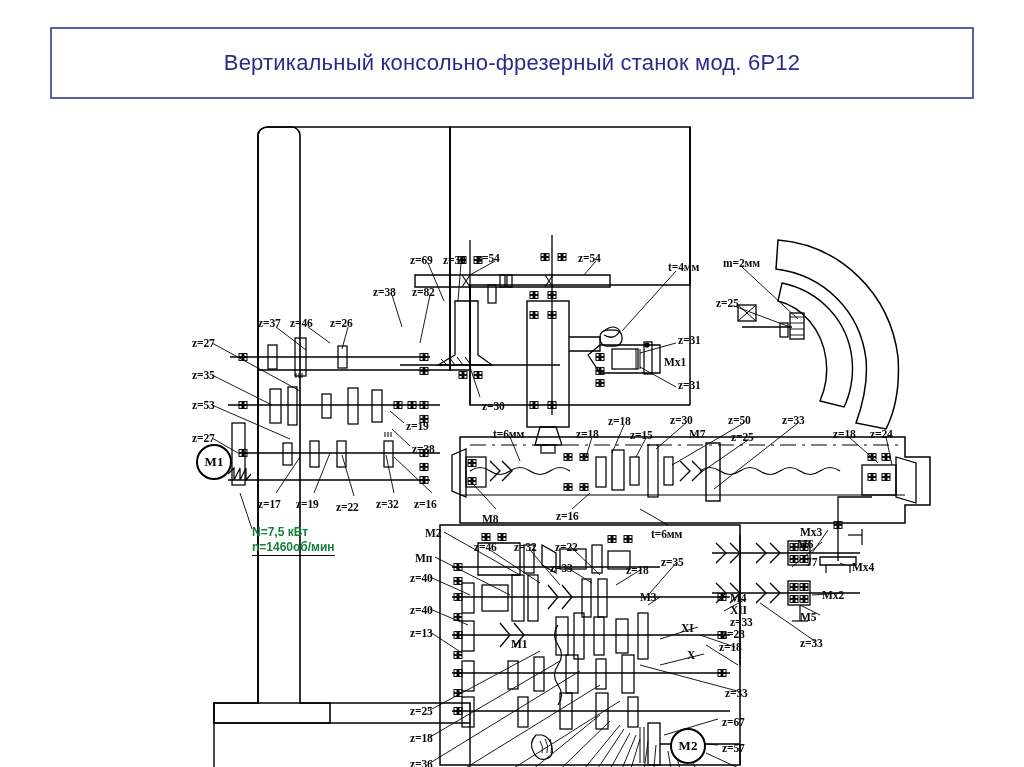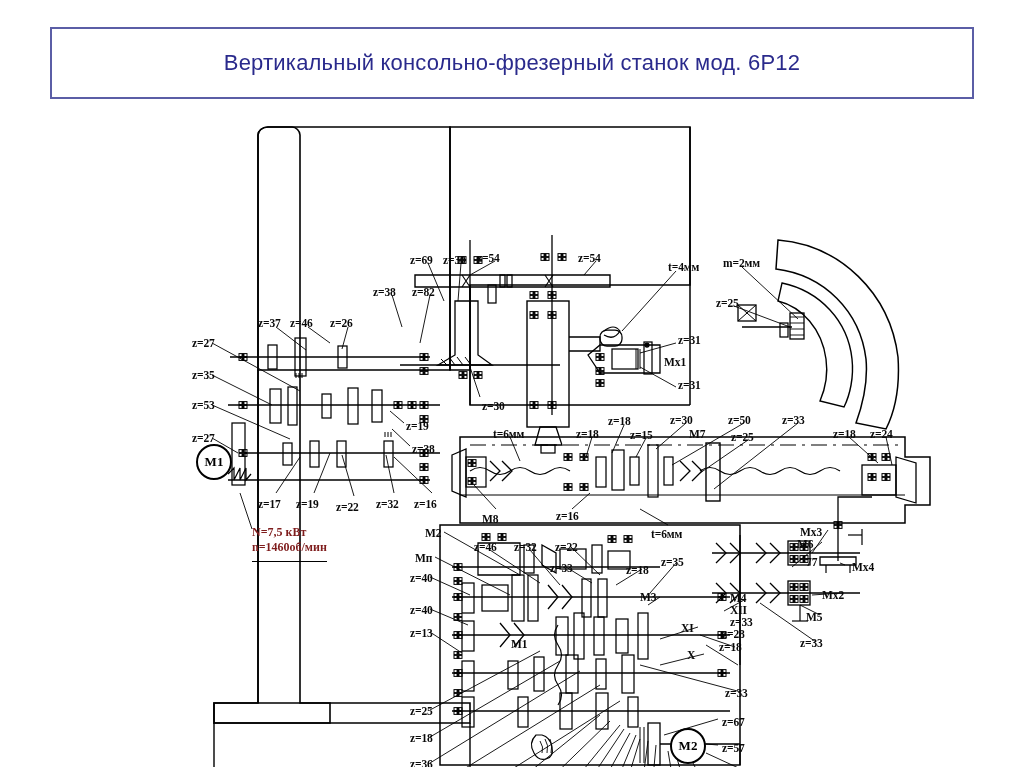--- a/index.html
+++ b/index.html
@@ -33,23 +33,23 @@
   }
   .motor-badge{
     position:absolute;width:32px;height:32px;border:2.2px solid #000;
     border-radius:50%;background:#fff;
     display:flex;align-items:center;justify-content:center;
     font-family:"Liberation Serif","DejaVu Serif",serif;
     font-size:13px;font-weight:700;color:#000;
   }
   .spec-block{
     position:absolute;
-    font-family:Liberation Serif, serif;
-    font-size:12px;font-weight:700;line-height:1.22;color:#7f1d1d;
-    border-bottom:1.6px solid #000;padding-bottom:7px;white-space:nowrap;
+    font-family:Liberation Sans, sans-serif;
+    font-size:12px;font-weight:700;line-height:1.22;color:#15803d;
+    border-bottom:1.6px solid #000;padding-bottom:1px;white-space:nowrap;
   }
 </style>
 </head>
 <body>
 
 <div id="title-bar">
   <div id="title-text">Вертикальный консольно-фрезерный станок мод. 6Р12</div>
 </div>
 
 <div id="diagram-area">
@@ -451,21 +451,21 @@
       <div class="lbl" style="left: 833px; top: 324px;">z=18</div>
       <div class="lbl" style="left: 870px; top: 324px;">z=24</div>
       <div class="lbl" style="left: 482px; top: 409px;">M8</div>
       <div class="lbl" style="left: 556px; top: 406px;">z=16</div>
       <div class="lbl" style="left: 651px; top: 424px;">t=6мм</div>
       <div class="lbl" style="left: 800px; top: 422px;">Mx3</div>
       <div class="lbl" style="left: 797px; top: 434px;">M6</div>
       <div class="lbl" style="left: 806px; top: 452px;">77</div>
       <div class="lbl" style="left: 852px; top: 457px;">Mx4</div>
       <div class="lbl" style="left: 822px; top: 485px;">Mx2</div>
-      <div class="lbl" style="left: 800px; top: 507px; padding-left: 6px;">M5</div>
+      <div class="lbl" style="left: 800px; top: 507px;">M5</div>
       <div class="lbl" style="left: 425px; top: 423px;">M2</div>
       <div class="lbl" style="left: 415px; top: 448px;">Mп</div>
       <div class="lbl" style="left: 410px; top: 468px;">z=40</div>
       <div class="lbl" style="left: 410px; top: 500px;">z=40</div>
       <div class="lbl" style="left: 410px; top: 523px;">z=13</div>
       <div class="lbl" style="left: 474px; top: 437px;">z=46</div>
       <div class="lbl" style="left: 514px; top: 437px;">z=32</div>
       <div class="lbl" style="left: 555px; top: 437px;">z=22</div>
       <div class="lbl" style="left: 550px; top: 458px;">z=33</div>
       <div class="lbl" style="left: 626px; top: 460px;">z=18</div>

